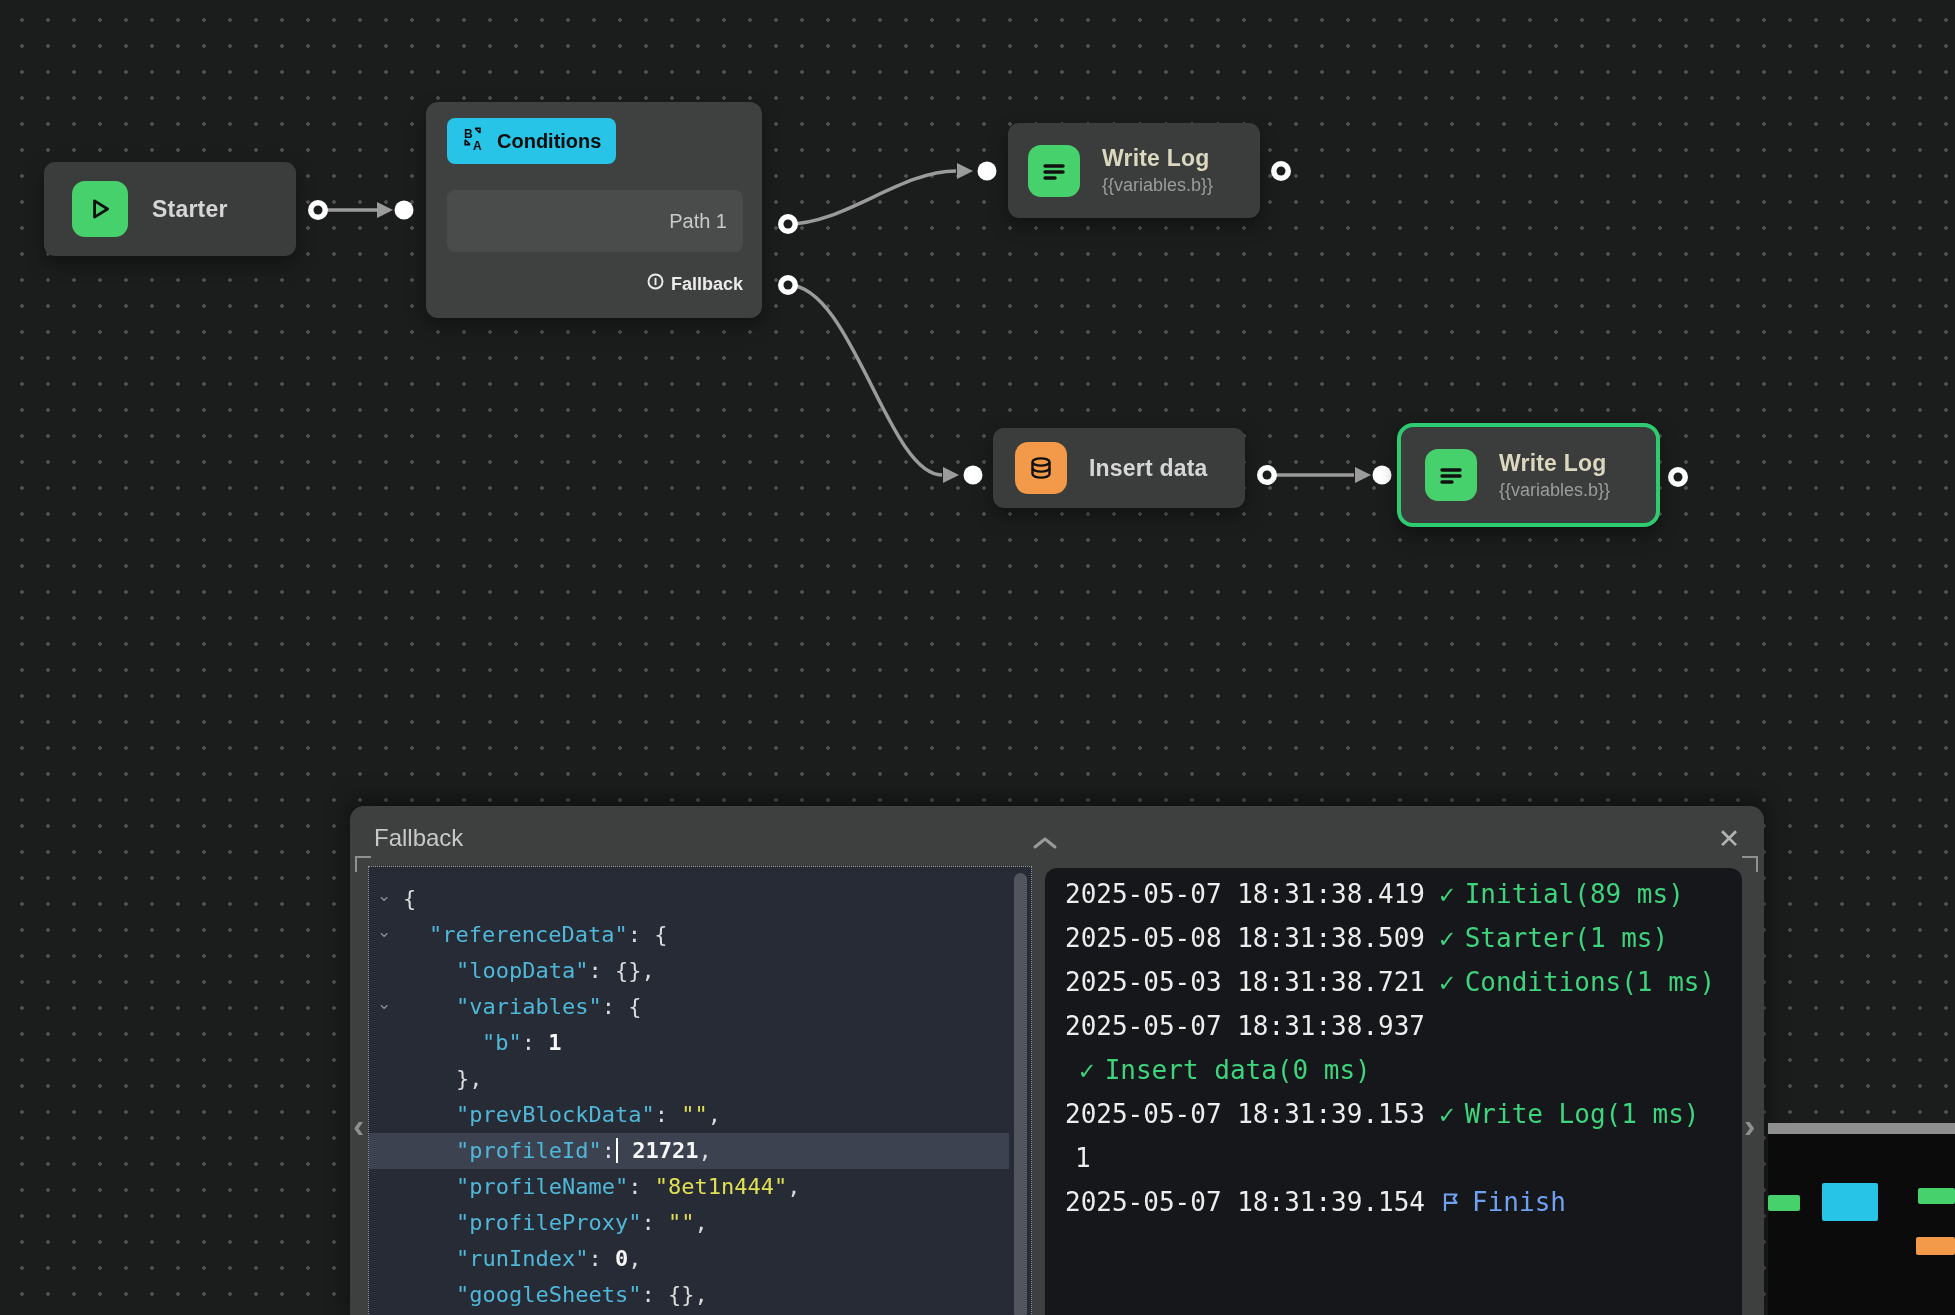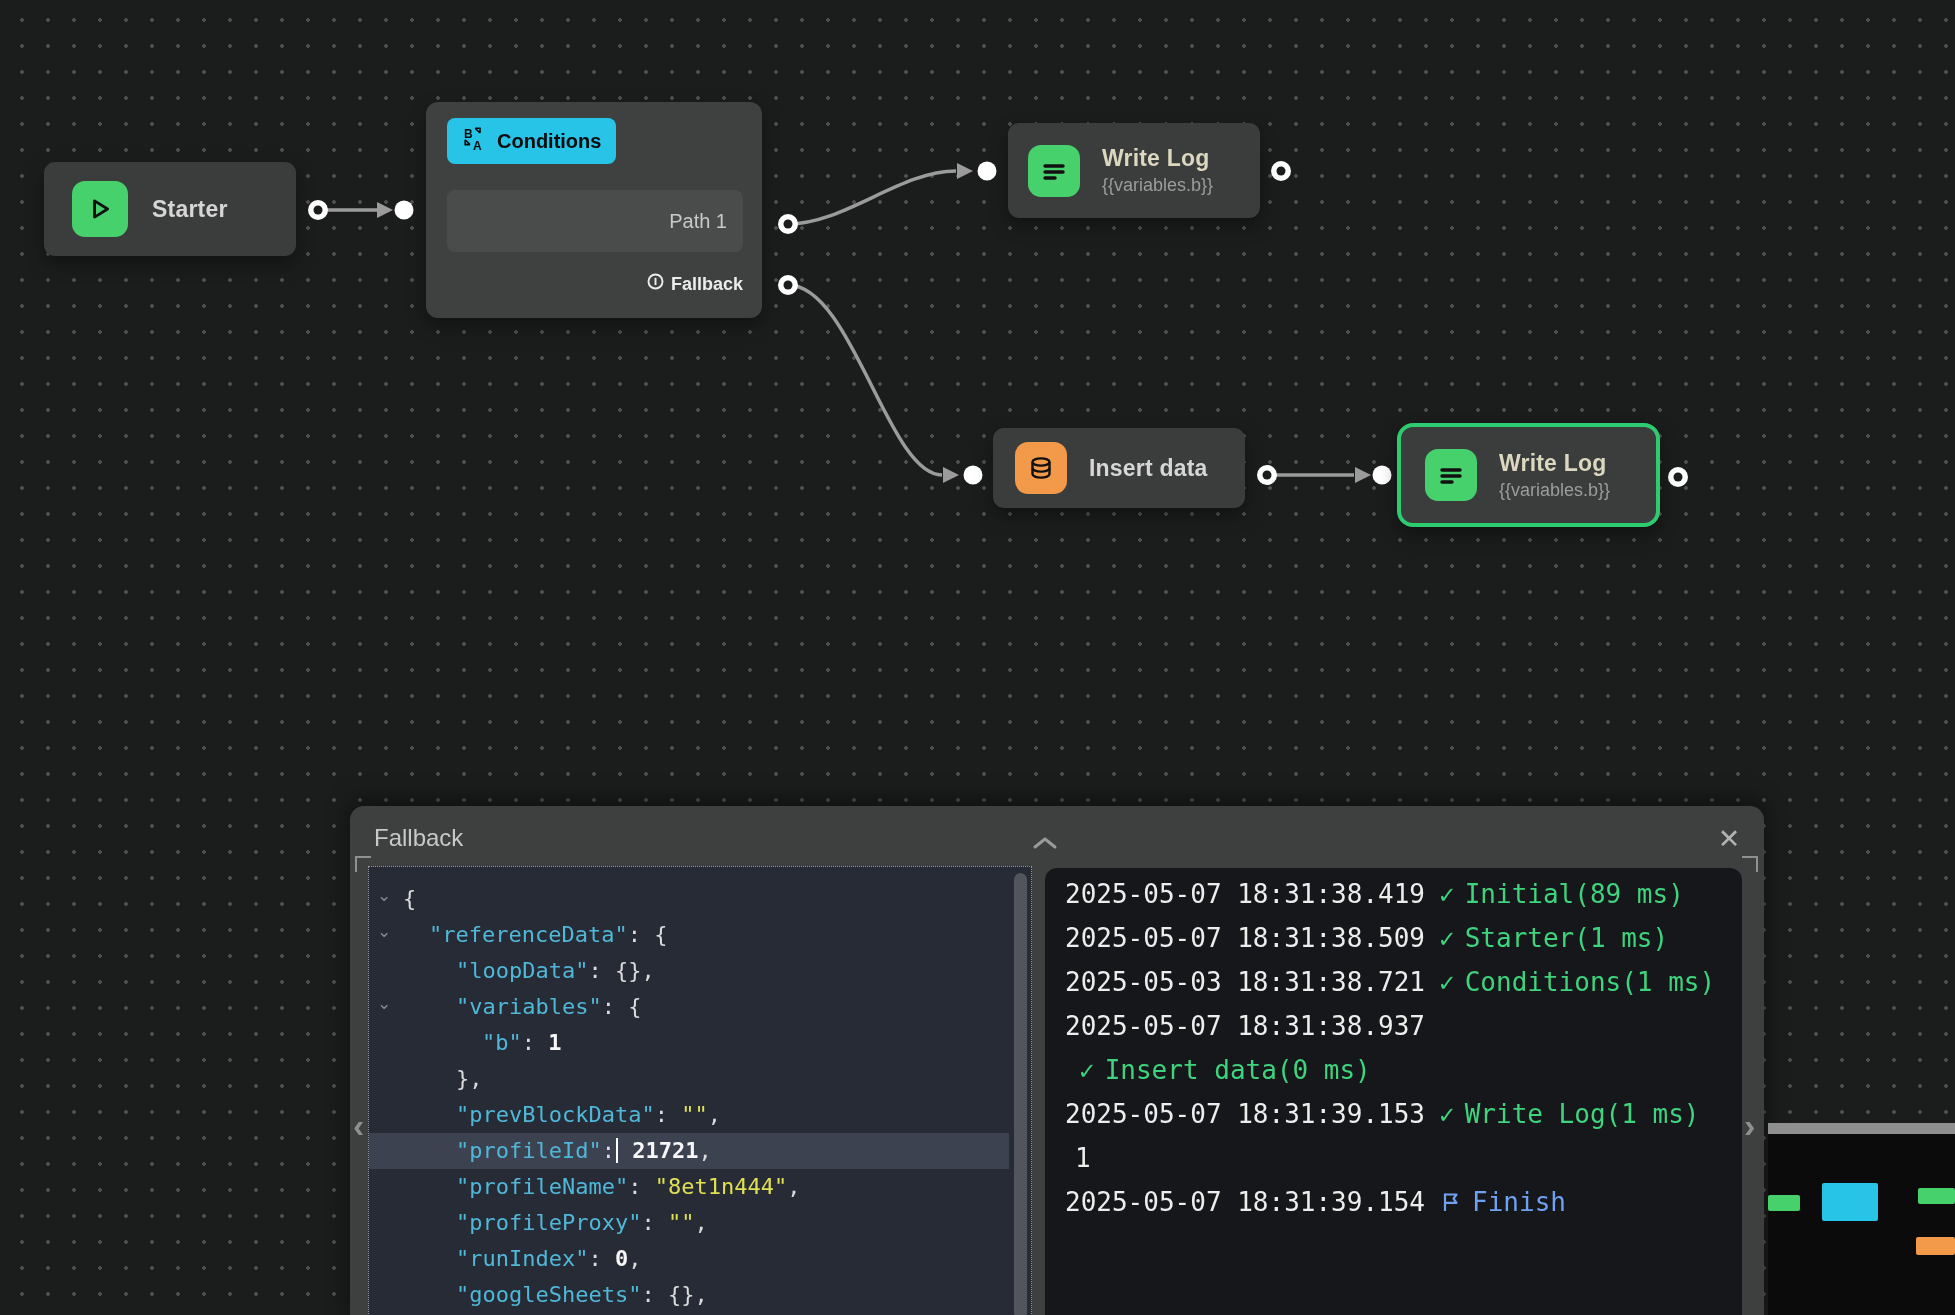--- a/index.html
+++ b/index.html
@@ -223,21 +223,21 @@
           <div class="json-row"><span class="code ind2"><span class="key">"profileProxy"</span><span class="punc">: </span><span class="str">""</span><span class="punc">,</span></span></div>
           <div class="json-row"><span class="code ind2"><span class="key">"runIndex"</span><span class="punc">: </span><span class="num">0</span><span class="punc">,</span></span></div>
           <div class="json-row"><span class="code ind2"><span class="key">"googleSheets"</span><span class="punc">: {},</span></span></div>
         </div>
       <div class="json-scrollbar"></div>
     </div>
 
     <div class="log-view">
       <div>
           <div class="log-row"><span class="ts">2025-05-07 18:31:38.419</span><span class="ic ok">✓</span><span class="ok">Initial(89 ms)</span></div>
-          <div class="log-row"><span class="ts">2025-05-07 18:31:38.509</span><span class="ic ok">✓</span><span class="ok">Starter(1 ms)</span></div>
+          <div class="log-row"><span class="ts">2025-05-08 18:31:38.509</span><span class="ic ok">✓</span><span class="ok">Starter(1 ms)</span></div>
           <div class="log-row"><span class="ts">2025-05-03 18:31:38.721</span><span class="ic ok">✓</span><span class="ok">Conditions(1 ms)</span></div>
           <div class="log-row"><span class="ts">2025-05-07 18:31:38.937</span></div>
           <div class="log-row"><span class="ic ok">✓</span><span class="ok">Insert data(0 ms)</span></div>
           <div class="log-row"><span class="ts">2025-05-07 18:31:39.153</span><span class="ic ok">✓</span><span class="ok">Write Log(1 ms)</span></div>
           <div class="log-row"><span class="plain">1</span></div>
           <div class="log-row"><span class="ts">2025-05-07 18:31:39.154</span><span class="flagwrap"><svg class="flag" width="24" height="24" viewBox="0 0 24 24" fill="none" stroke="#6fa1f2" stroke-width="2.2" stroke-linejoin="round">
                 <path d="M6 21 V3.5"></path>
                 <path d="M6 4.5 h11.5 l-3 4.2 3 4.2 H6"></path>
               </svg></span><span class="fin">Finish</span></div>
         </div>

